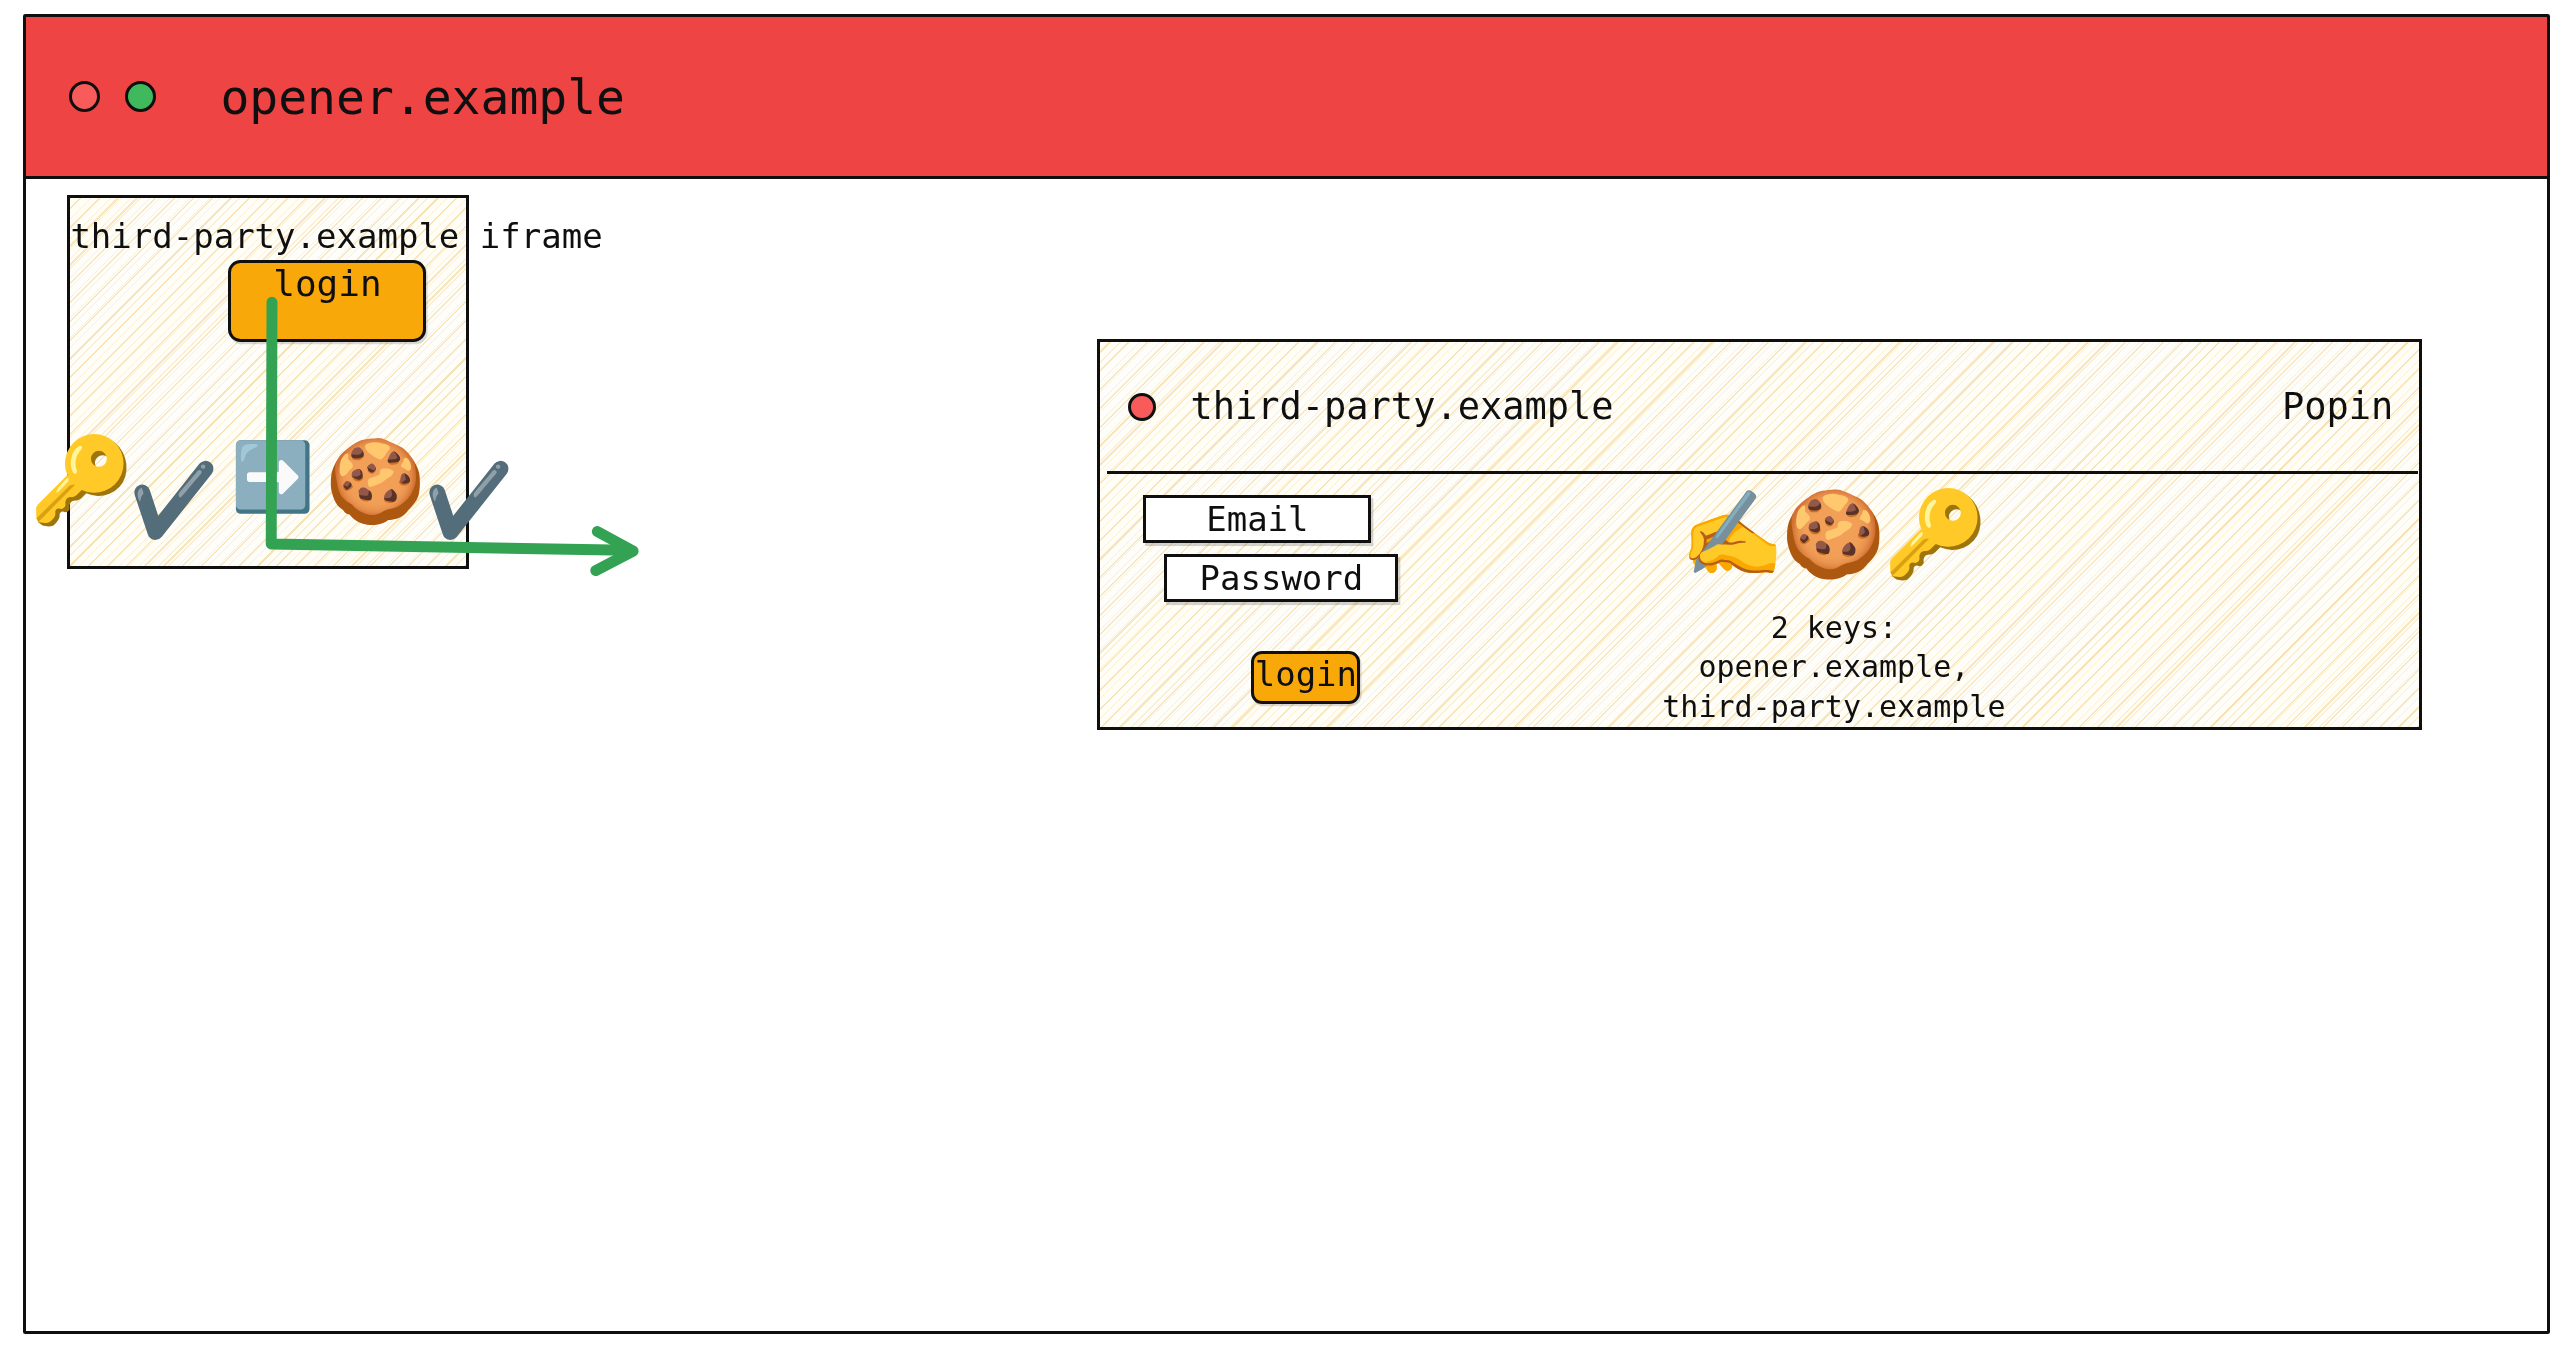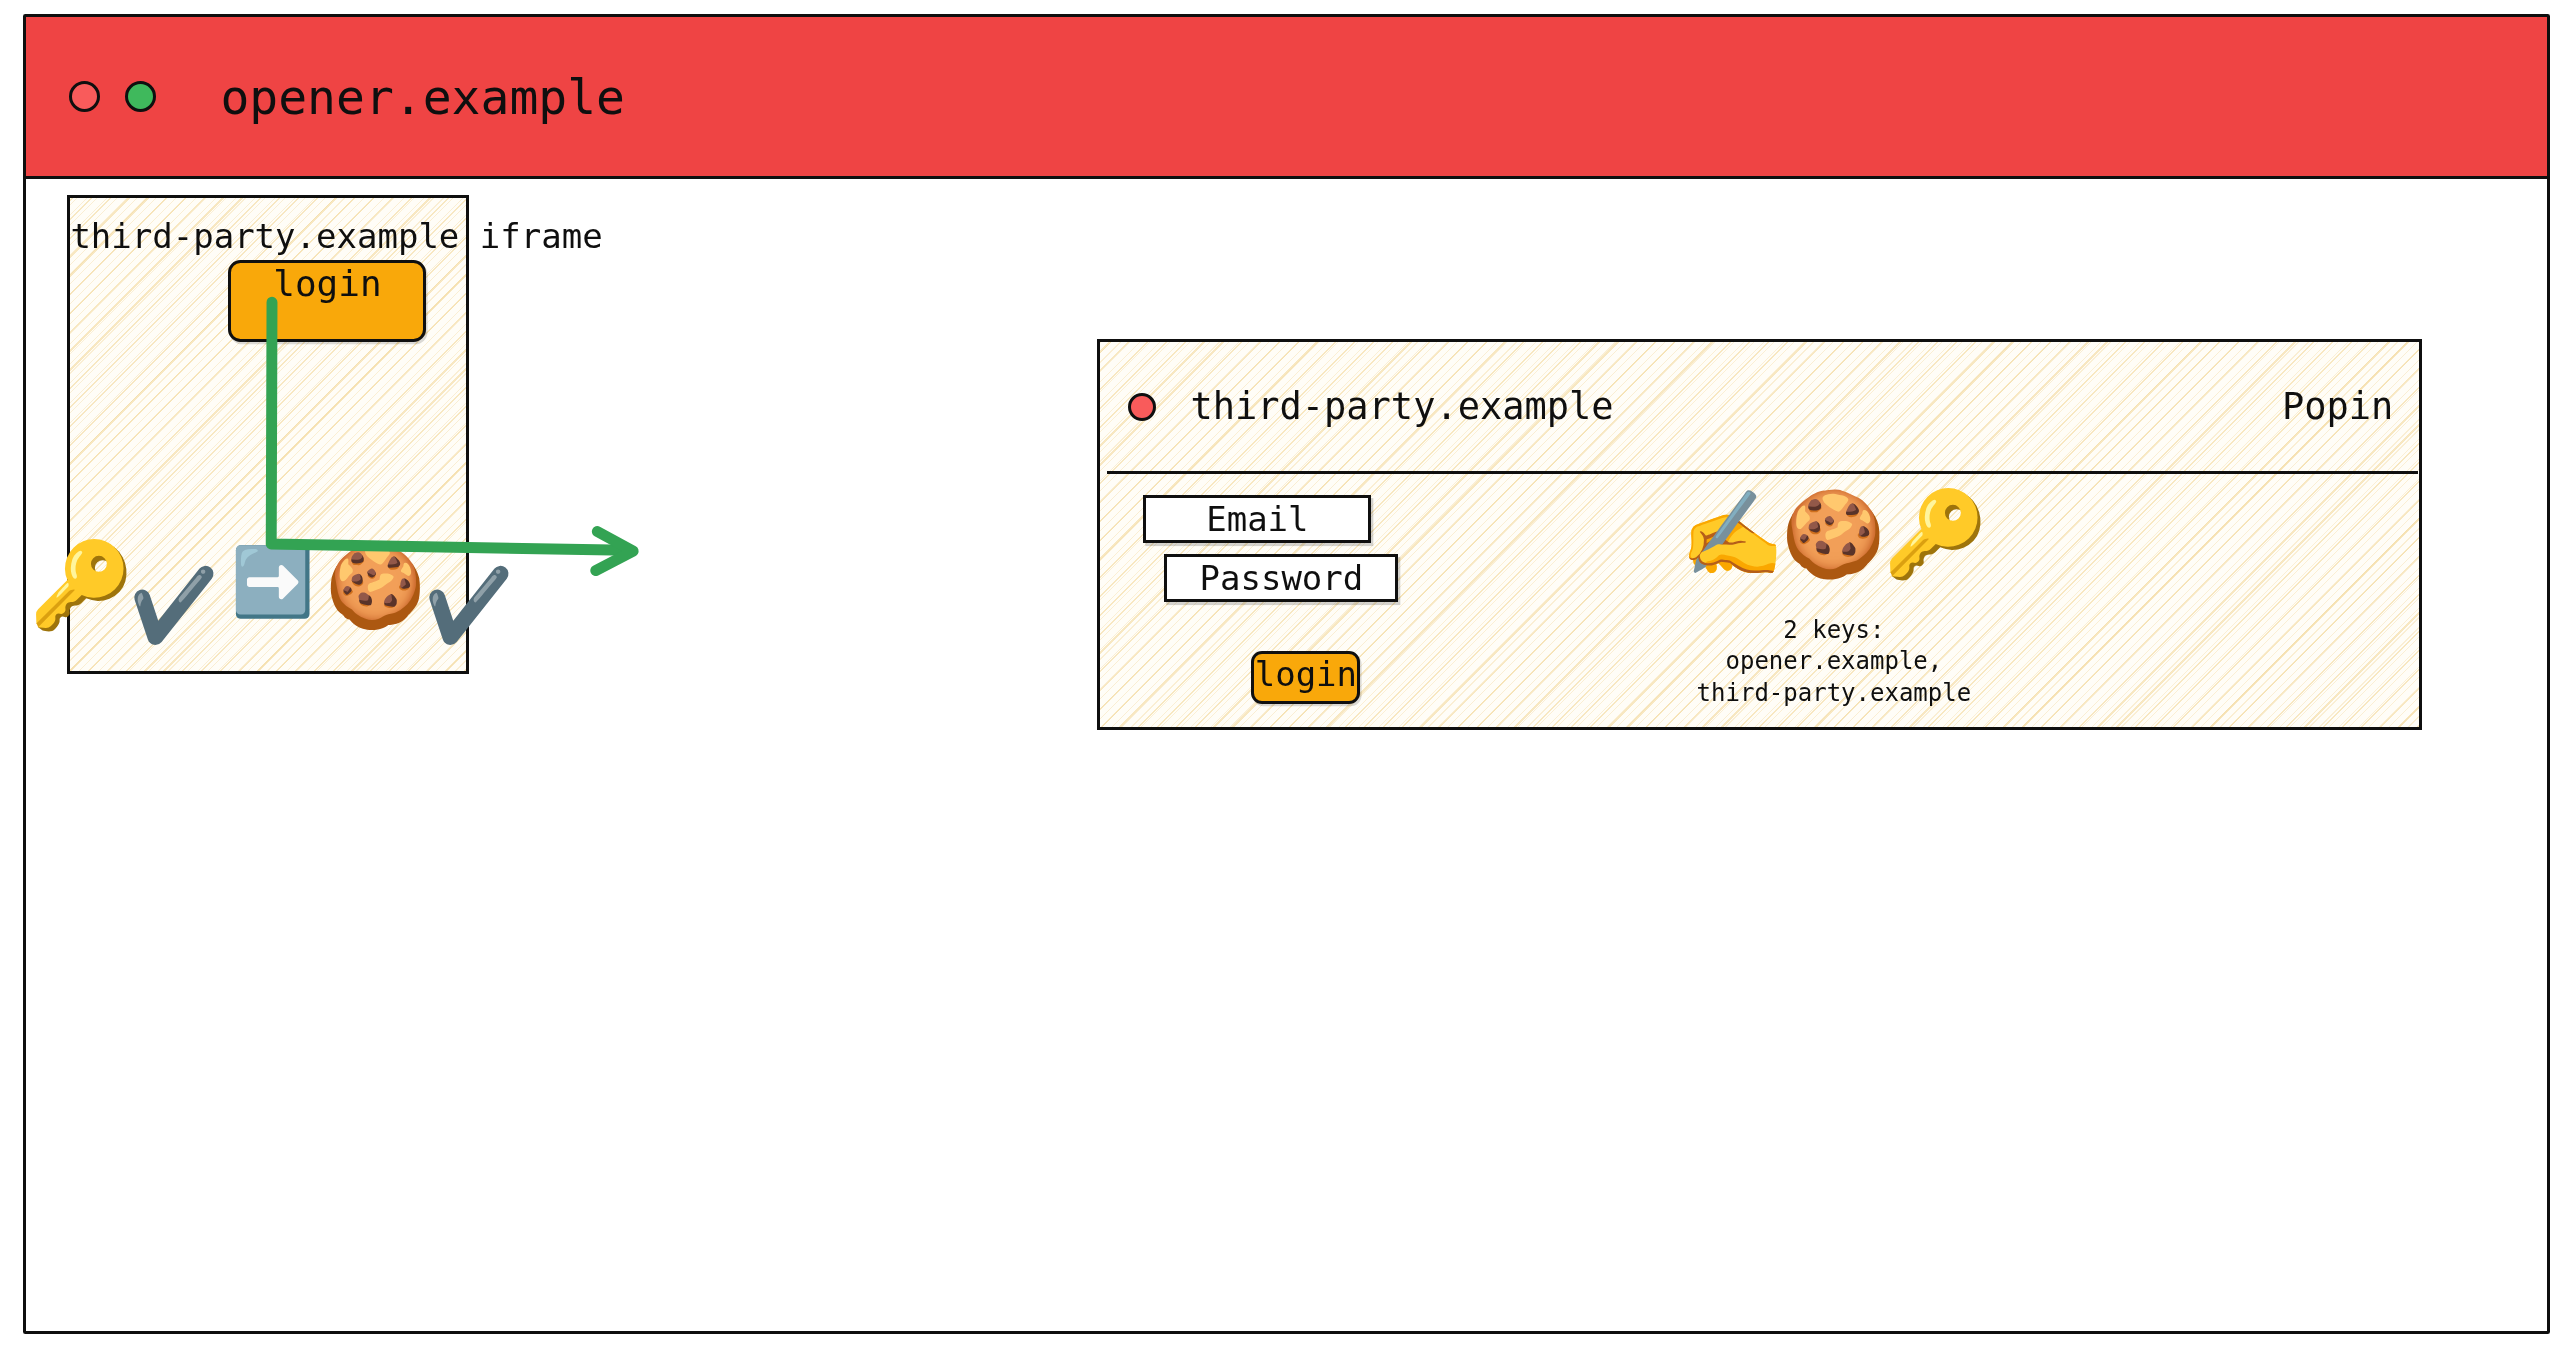--- a/index.html
+++ b/index.html
@@ -83,21 +83,21 @@
     bottom: 0;
     background: #ffffff;
   }
 
   
   #iframe-panel {
     position: absolute;
     left: 41px;
     top: 15.6px;
     width: 402px;
-    height: 479px;
+    height: 374px;
     box-sizing: border-box;
     border: 3.9px solid #0f0f0f;
   }
   #iframe-title {
     position: absolute;
     left: 0; right: 0;
     top: 18px;
     text-align: center;
     font-size: 34px;
     color: #0f0f0f;
@@ -256,22 +256,22 @@
   #popin-emoji-row {
     display: flex;
     align-items: center;
     justify-content: center;
     height: 94px;
   }
   #info-hand   { font-size: 84px; }
   #info-cookie { font-size: 84px; margin-left: -3.1px; }
   #info-key    { font-size: 84px; margin-left: -3.1px; }
   #popin-keys-text {
-    margin-top: 34px;
-    font-size: 24px;
+    margin-top: 27px;
+    font-size: 30px;
     line-height: 1.32;
     color: #0f0f0f;
     white-space: pre;
   }
 </style>
 </head>
 <body>
 
 <div id="outer-window">
 

